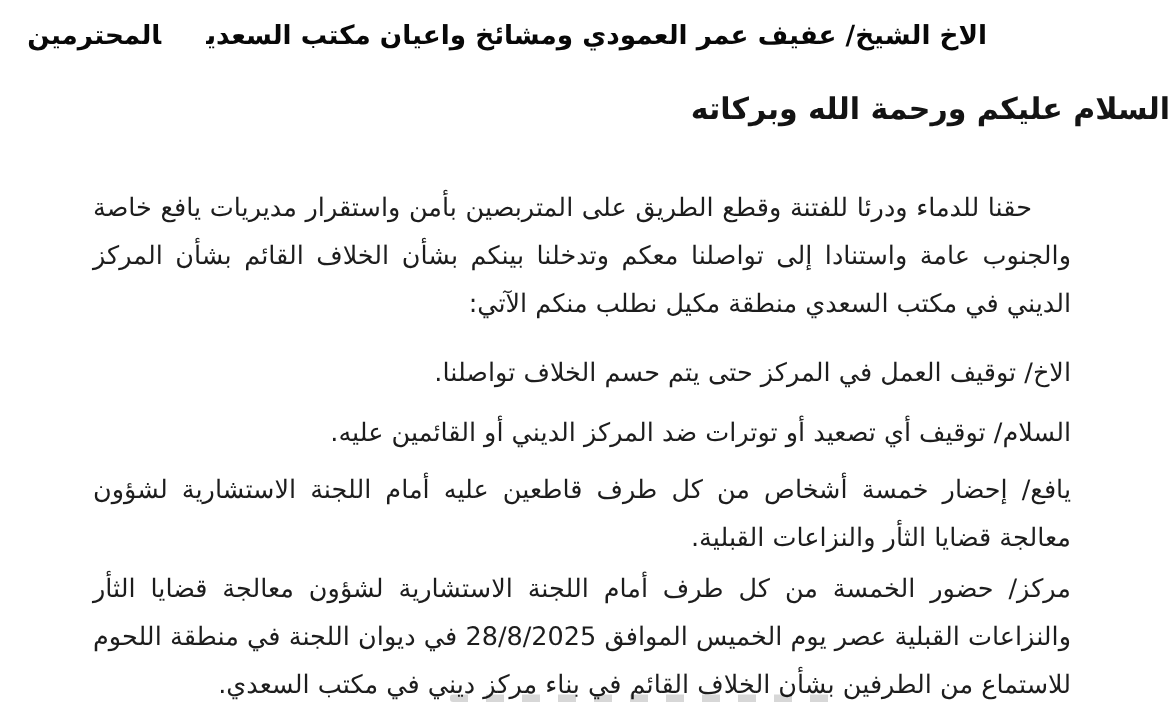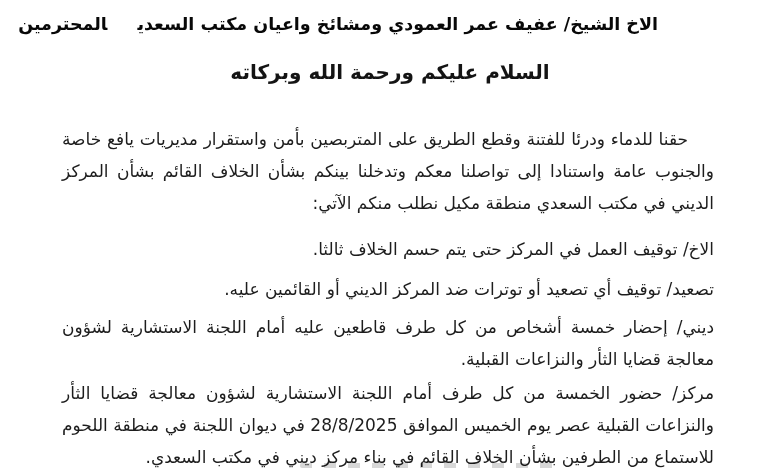--- a/index.html
+++ b/index.html
@@ -32,21 +32,21 @@
     letter-spacing: 0.2px;
   }
   .recipient-line .recipient {
     margin-left: 30px; 
   }
   .greeting-line {
     position: absolute;
     top: 60px;
     left: 0;
     right: 0;
-    text-align: center;
+    text-align: right;
     font-size: 20px;
     font-weight: 600;
     color: #141414;
   }
   .body-block {
     position: absolute;
     right: 66px;
     left: 62px;
     font-size: 17px;
     line-height: 32px;
@@ -85,30 +85,30 @@
   <div class="recipient-line">
     <span class="recipient">الاخ الشيخ/ عفيف عمر العمودي ومشائخ واعيان مكتب السعدي</span><span class="honorific">المحترمين</span>
   </div>
 
   <div class="greeting-line">السلام عليكم ورحمة الله وبركاته</div>
 
   <p class="body-block intro justified">حقنا للدماء ودرئا للفتنة وقطع الطريق على المتربصين بأمن واستقرار مديريات يافع خاصة والجنوب عامة واستنادا إلى تواصلنا معكم وتدخلنا بينكم بشأن الخلاف القائم بشأن المركز الديني في مكتب السعدي منطقة مكيل نطلب منكم الآتي:</p>
 
   <p class="body-block demand-1">
     <span class="demand-label">الاخ/</span>
-    <span class="demand-text">توقيف العمل في المركز حتى يتم حسم الخلاف ثالثا.</span>
+    <span class="demand-text">توقيف العمل في المركز حتى يتم حسم الخلاف تواصلنا.</span>
   </p>
 
   <p class="body-block demand-2">
-    <span class="demand-label">تصعيد/</span>
+    <span class="demand-label">السلام/</span>
     <span class="demand-text">توقيف أي تصعيد أو توترات ضد المركز الديني أو القائمين عليه.</span>
   </p>
 
   <p class="body-block demand-3 justified">
-    <span class="demand-label">ديني/</span>
+    <span class="demand-label">يافع/</span>
     <span class="demand-text">إحضار خمسة أشخاص من كل طرف قاطعين عليه أمام اللجنة الاستشارية لشؤون معالجة قضايا الثأر والنزاعات القبلية.</span>
   </p>
 
   <p class="body-block demand-4 justified">
     <span class="demand-label">مركز/</span>
     <span class="demand-text">حضور الخمسة من كل طرف أمام اللجنة الاستشارية لشؤون معالجة قضايا الثأر والنزاعات القبلية عصر يوم الخميس الموافق 28/8/2025 في ديوان اللجنة في منطقة اللحوم للاستماع من الطرفين بشأن الخلاف القائم في بناء مركز ديني في مكتب السعدي.</span>
   </p>
 
   <div class="clipped-bottom-line"></div>
 

